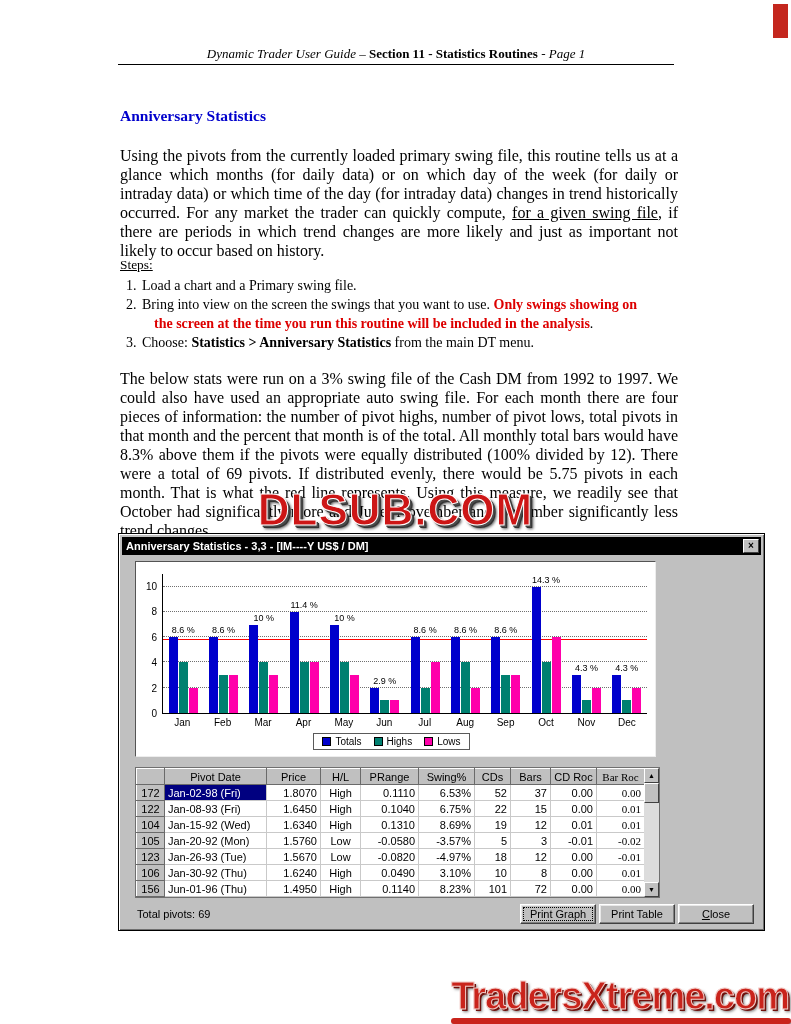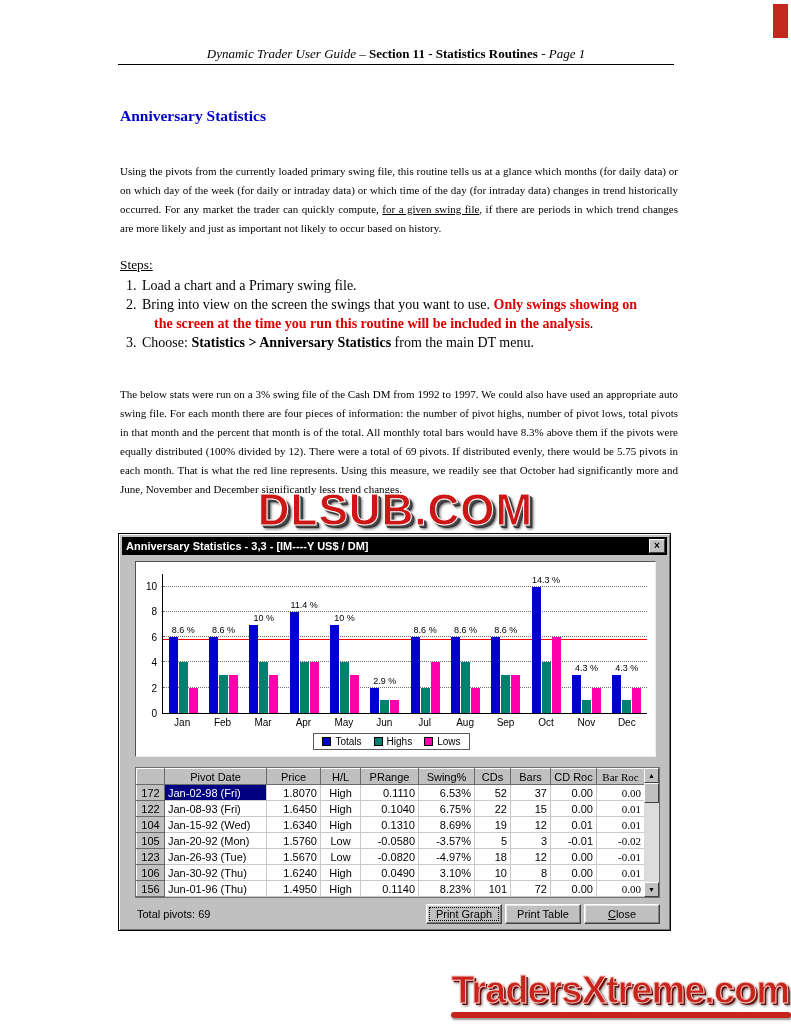--- a/index.html
+++ b/index.html
@@ -14,40 +14,40 @@
   .logo-block { width: 15px; height: 34px; background: #c4271e; margin-left: 3px; }
 
   
   .doc-header { position: absolute; top: 46px; left: 118px; width: 556px; text-align: center; font-size: 13px; }
   .hdr-italic { font-style: italic; }
   .hdr-bold { font-weight: bold; }
   .rule { position: absolute; top: 64px; left: 118px; width: 556px; border-top: 1px solid #000; }
 
   .doc-title { position: absolute; top: 107px; left: 120px; font-size: 15.5px; font-weight: bold; color: #0000cc; }
 
-  .para { position: absolute; left: 120px; width: 558px; font-size: 11px; line-height: 19px; text-align: justify; margin-top: 16px; }
+  .para { position: absolute; left: 120px; width: 558px; font-size: 16px; line-height: 19px; text-align: justify; }
   .para1 { top: 146px; }
   .para2 { top: 369px; }
   .u { text-decoration: underline; }
   .b { font-weight: bold; }
 
   .steps-label { position: absolute; top: 257px; left: 120px; font-size: 13.4px; text-decoration: underline; }
   .steps { position: absolute; top: 276px; left: 126px; font-size: 14px; line-height: 19px; width: 556px; }
   .stepnum { display: inline-block; width: 16px; }
   .redbold { color: #dd0000; font-weight: bold; }
   .step2-indent { padding-left: 28px; }
 
   
   .watermark { position: absolute; top: 488px; left: 50%; transform: translateX(-50%); z-index: 5;
                font-family: "Liberation Sans", sans-serif; font-weight: 900; font-size: 44px; line-height: 1;
                color: #cd1616; letter-spacing: 1px; -webkit-text-stroke: 1px #fff;
                text-shadow: 2px 2px 0 #4a4a4a, 3px 3px 0 #333, 4px 4px 3px rgba(0,0,0,.65); }
 
   
-  .dialog { position: absolute; left: 118px; top: 533px; width: 553px; height: 398px; background: #c0c0c0;
+  .dialog { position: absolute; left: 118px; top: 533px; width: 647px; height: 398px; background: #c0c0c0;
             border: 1px solid #000; box-shadow: inset 1px 1px 0 #fff, inset -1px -1px 0 #6f6f6f;
             font-family: "Liberation Sans", sans-serif; font-size: 11px; z-index: 4; }
   .titlebar { position: absolute; left: 3px; top: 3px; right: 3px; height: 18px; background: #000; color: #fff;
               display: flex; align-items: center; padding: 0 2px 0 4px; font-weight: bold; }
   .title-text { flex: 1; white-space: nowrap; overflow: hidden; }
   .close-btn { width: 16px; height: 14px; background: #c0c0c0; border: 1px solid;
                border-color: #fff #404040 #404040 #fff; font-size: 10px; line-height: 1; display: flex;
                align-items: center; justify-content: center; font-family: inherit; font-weight: bold; color: #000; padding: 0; }
 
   
@@ -57,21 +57,21 @@
   .ytick { position: absolute; right: 3px; font-size: 10px; }
   .plot { position: absolute; left: 26px; top: 12px; width: 485px; height: 140px;
           border-left: 1px solid #000; border-bottom: 1px solid #000; }
   .gridline { position: absolute; left: 0; right: 0; height: 0; border-top: 1px dotted #707070; }
   .refline { position: absolute; left: 0; right: 0; height: 1px; z-index: 1; }
   .bar-groups { position: absolute; inset: 0; display: flex; align-items: flex-end; }
   .bar-group { position: relative; flex: 1; height: 100%; display: flex; align-items: flex-end;
                justify-content: center; gap: 1px; }
   .bar { width: 9px; z-index: 2; }
   .pct-label { position: absolute; left: 50%; transform: translateX(-50%); font-size: 9px; white-space: nowrap; z-index: 3; }
-  .x-labels { position: absolute; left: 26px; top: 155px; width: 485px; display: flex; justify-content: flex-end; }
+  .x-labels { position: absolute; left: 26px; top: 155px; width: 485px; display: flex; }
   .month { flex: 1; text-align: center; font-size: 10px; }
   .legend-row { position: absolute; left: 0; right: 8px; top: 171px; display: flex; justify-content: center; text-align: right; }
   .legend { display: inline-flex; align-items: center; gap: 12px; border: 1px solid #5a5a5a; background: #fff;
             padding: 2px 8px; font-size: 10px; }
   .legend-item { display: flex; align-items: center; gap: 4px; }
   .swatch { width: 9px; height: 9px; border: 1px solid #000; display: inline-block; }
 
   
   .grid-wrap { position: absolute; left: 16px; top: 233px; width: 525px; height: 131px; background: #fff;
                border: 1px solid #6f6f6f; }
@@ -104,21 +104,21 @@
   
   .statusbar { position: absolute; left: 10px; right: 10px; top: 368px; height: 24px; display: flex; align-items: center; }
   .status-text { font-size: 11px; margin-left: 8px; }
   .btns { margin-left: auto; display: flex; gap: 3px; }
   .win-btn { width: 76px; height: 20px; background: #c0c0c0; border: 1px solid; border-color: #fff #404040 #404040 #fff;
              box-shadow: inset -1px -1px 0 #808080, inset 1px 1px 0 #e8e8e8;
              font-family: "Liberation Sans", sans-serif; font-size: 11px; color: #000; padding: 0; }
   .win-btn.focus { outline: 1px dotted #000; outline-offset: -4px; }
 
   
-  .footer { position: absolute; right: 0; bottom: 6px; z-index: 6; margin-top: 48px; }
+  .footer { position: absolute; right: 0; bottom: 0; z-index: 6; margin-top: 48px; }
   .footer-text { font-family: "Liberation Sans", sans-serif; font-weight: 900; font-size: 38px; line-height: 1;
                  color: #c9241c; letter-spacing: -1px; -webkit-text-stroke: 1px #f3cdc9; padding-right: 2px;
                  text-shadow: 2px 2px 0 #70100b, 3px 3px 3px rgba(0,0,0,.5); }
   .footer-bar { height: 6px; background: #c9241c; border-radius: 3px; margin-top: 3px;
                 box-shadow: 1px 2px 2px rgba(0,0,0,.4); }
 </style>
 </head>
 <body>
 
 <div class="page">

